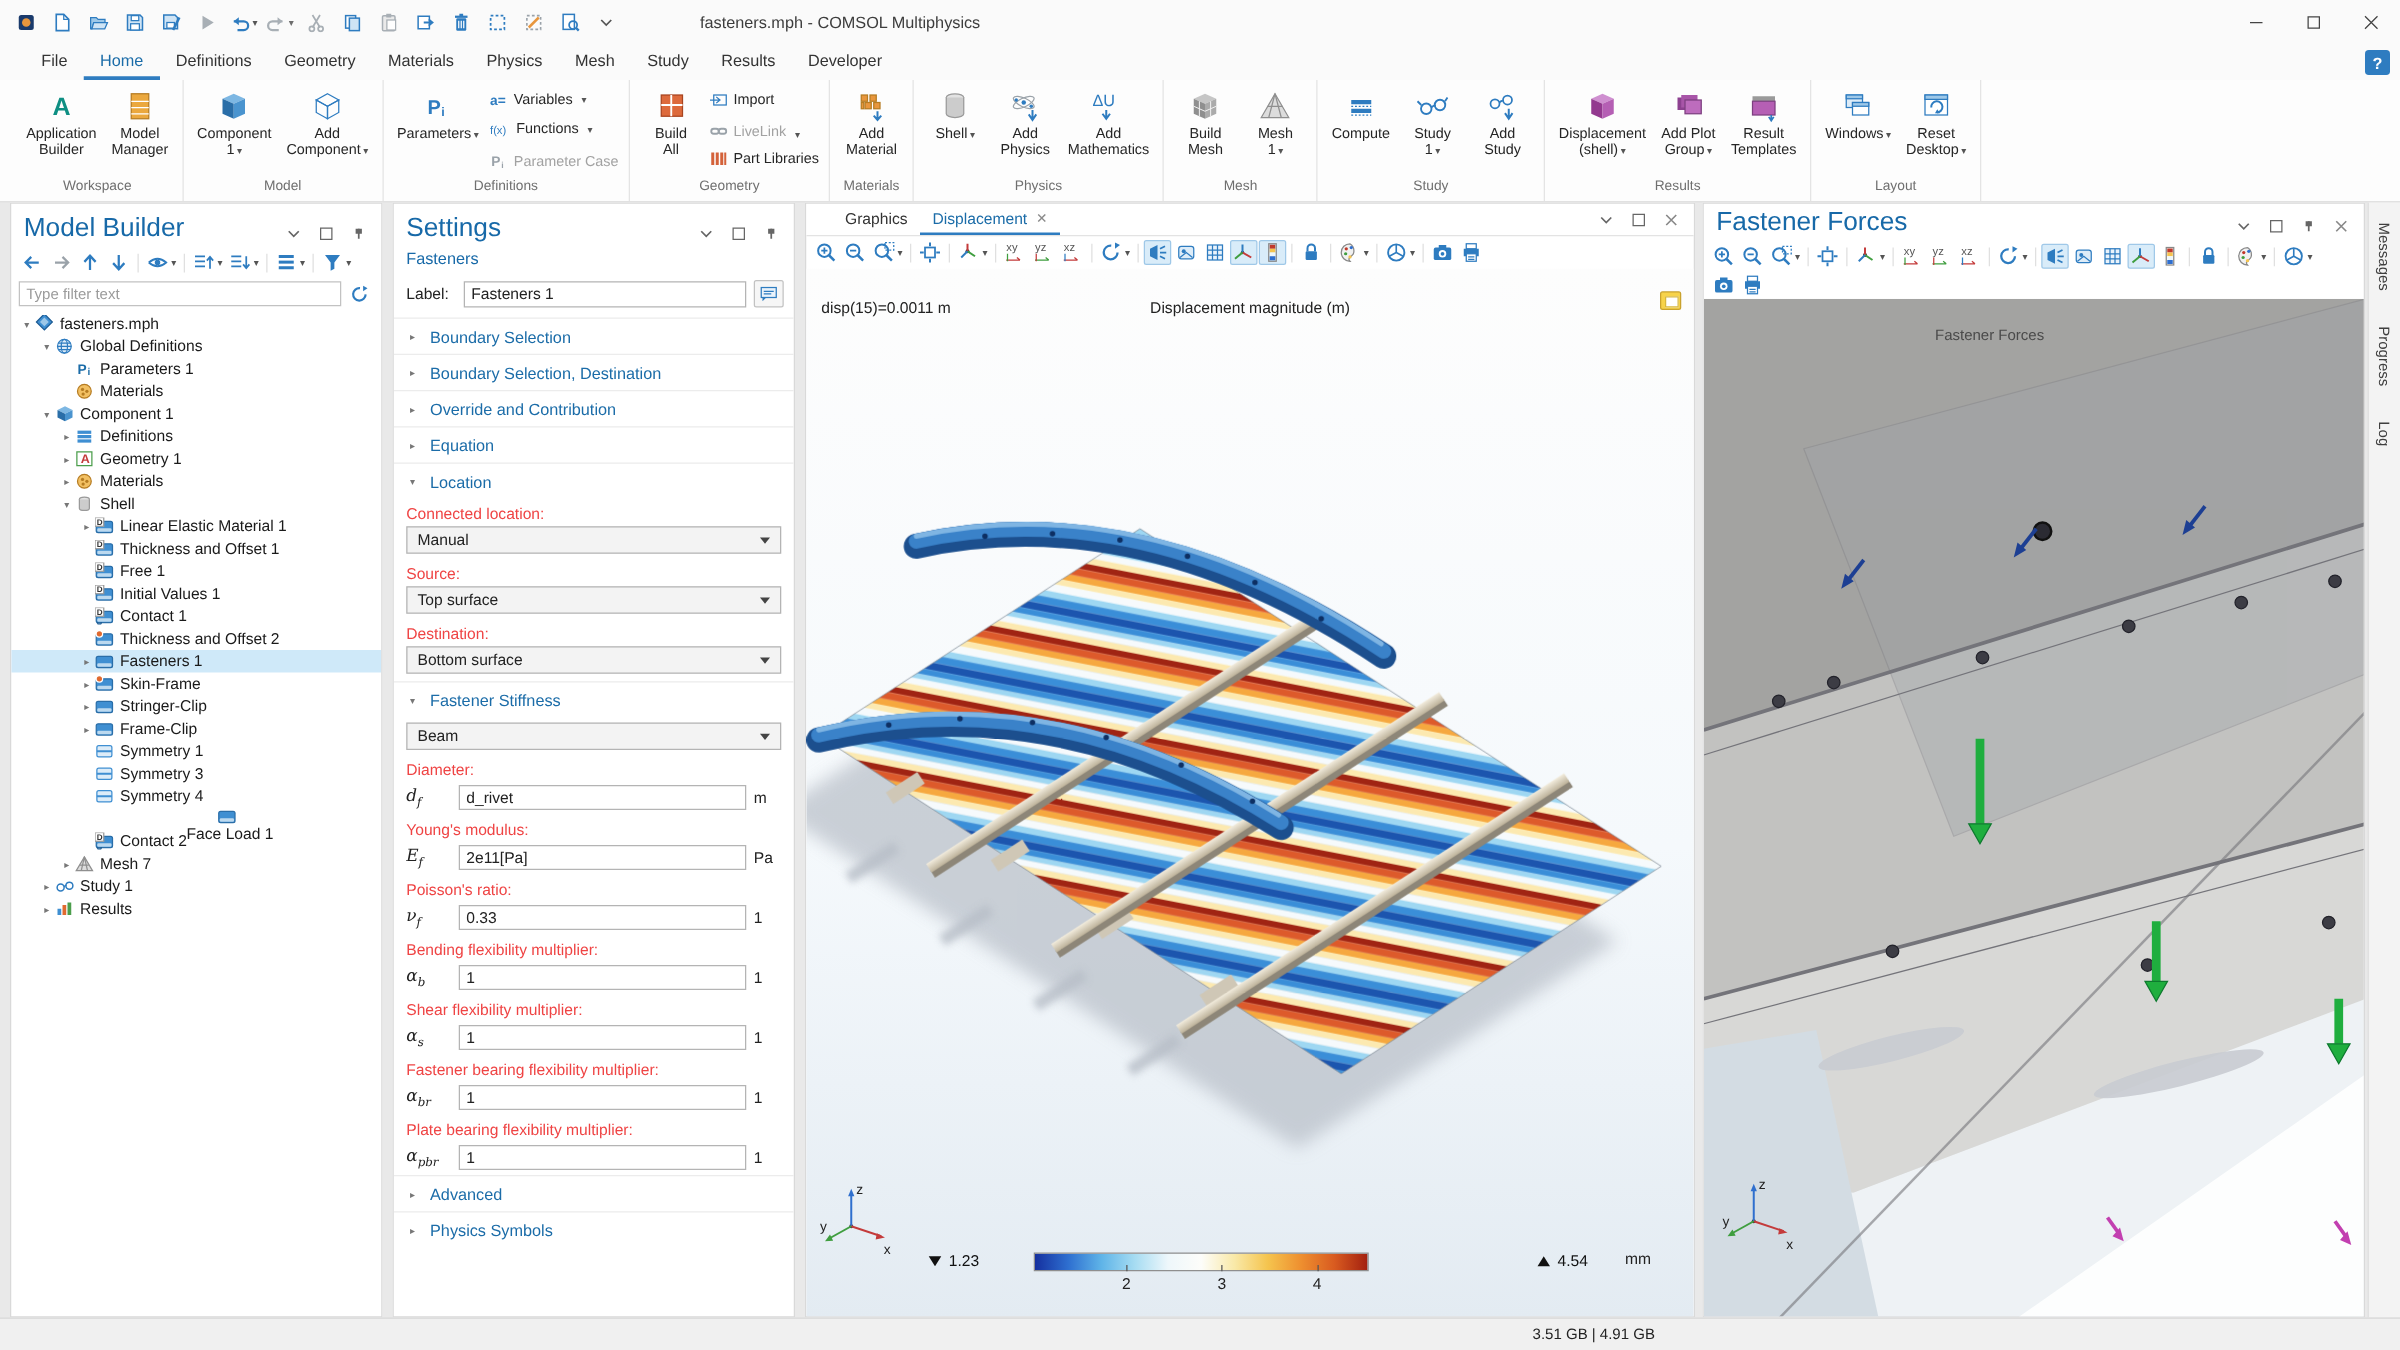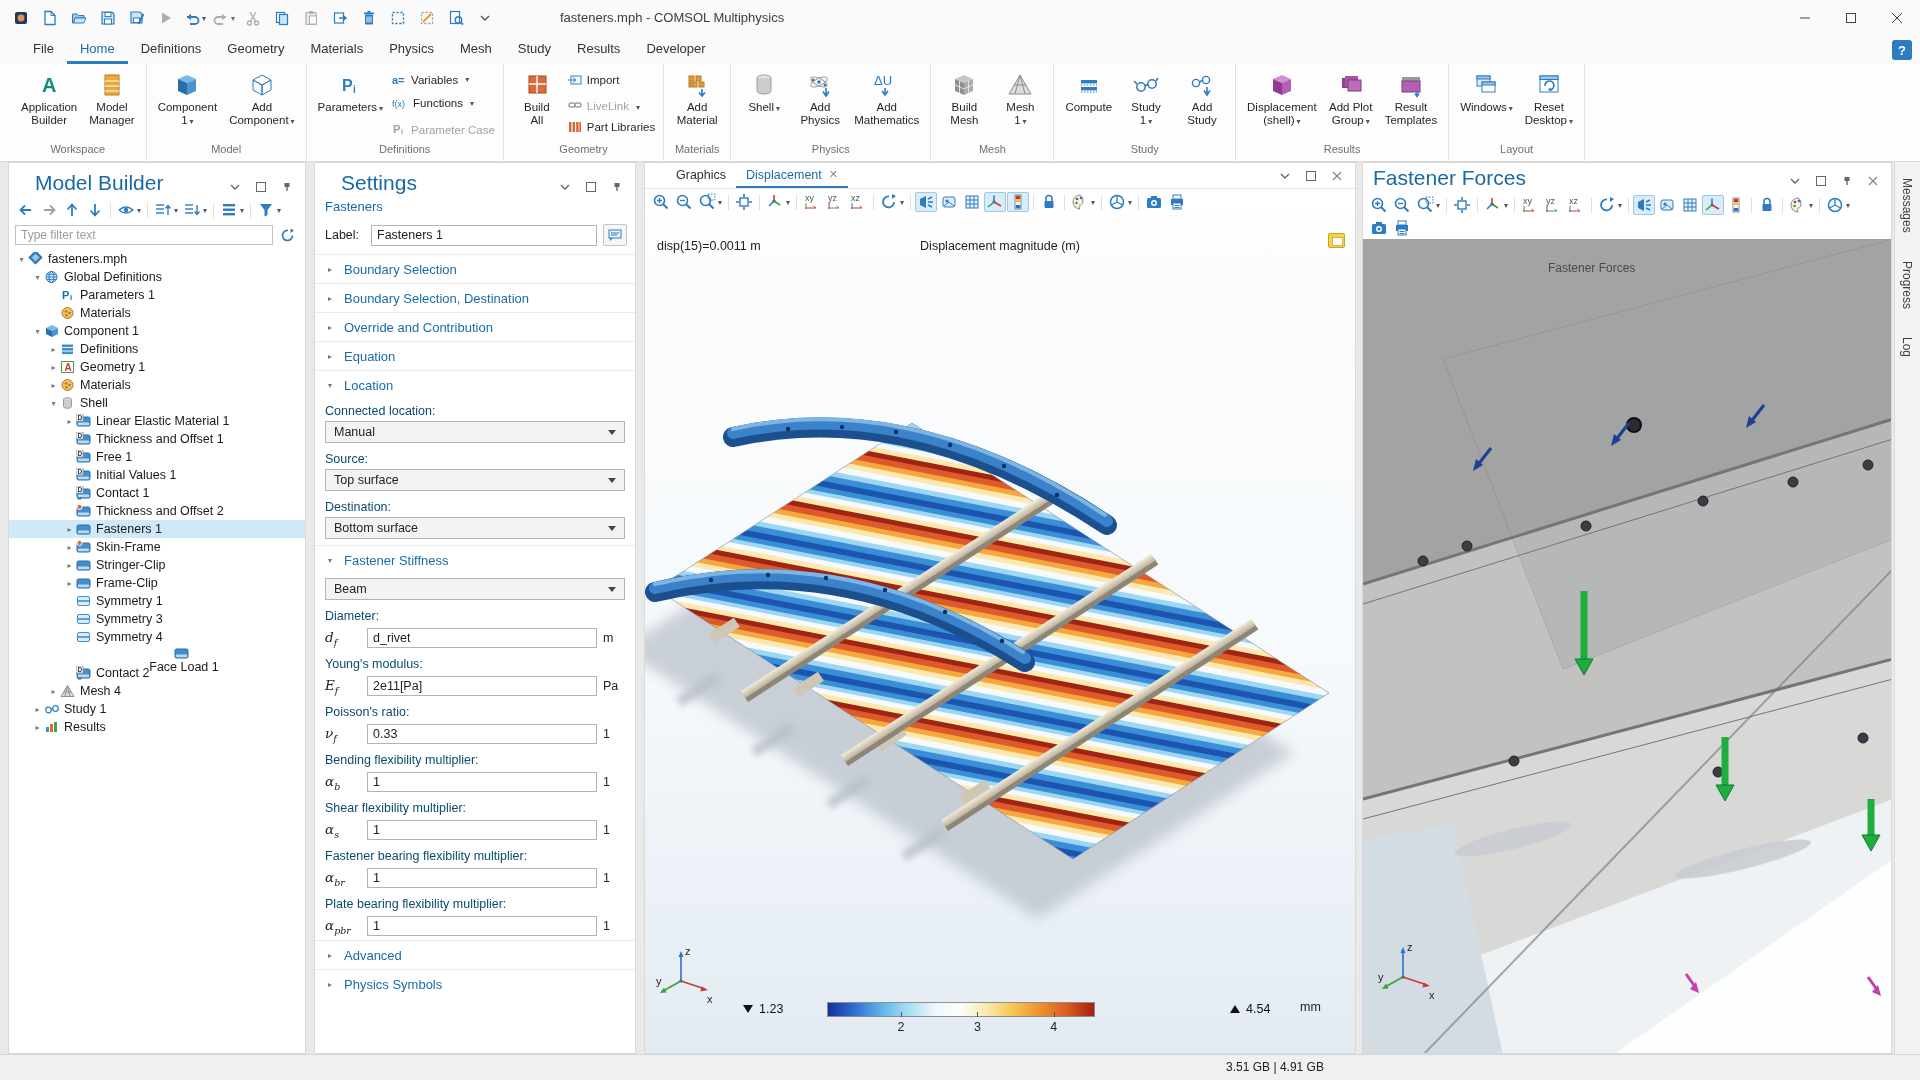--- a/index.html
+++ b/index.html
@@ -38,21 +38,21 @@
   
   .workspace { position:absolute; top:162px; left:0; right:0; bottom:26px; }
   .panel { position:absolute; top:0; bottom:0; background:#fff; border:1px solid #d9d9d9; overflow:hidden; }
   #mb { left:8px; width:298px; }
   #settings { left:314px; width:322px; }
   #graphics { left:644px; width:712px; }
   #ff { left:1362px; width:530px; }
   #sidetabs { left:1894px; width:26px; top:0; bottom:0; position:absolute; background:#f3f3f3; border-left:1px solid #dcdcdc; }
 
   .panel-title { color:#1769a8; font-size:21px; font-weight:400; }
-  .phead { display:flex; align-items:flex-start; padding:8px 8px 0 26px; }
+  .phead { display:flex; align-items:flex-start; padding:8px 8px 0 10px; }
   .phead-icons { margin-left:auto; display:flex; gap:6px; padding-top:6px; }
 
   
   .mb-toolbar { height:24px; display:flex; align-items:center; gap:1px; padding:2px 6px 0; }
   .tbtn { height:20px; min-width:20px; padding:0 1px; display:flex; align-items:center; justify-content:center; border:1px solid transparent; border-radius:2px; }
   .tbtn.on { background:#d9ecf9; border-color:#9fc8e8; }
   .tsep { width:1px; height:15px; background:#e0e0e0; margin:0 3px; }
   .mb-filterrow { display:flex; align-items:center; padding:4px 6px 2px; gap:4px; }
   .mb-filter { flex:1; height:20px; border:1px solid #c2c2c2; font-size:12px; padding:0 5px; color:#333; }
   .mb-filter::placeholder { color:#9b9b9b; }
@@ -63,21 +63,21 @@
   .ticn { width:16px; height:14px; margin-right:4px; flex:none; display:flex; align-items:center; justify-content:center; }
 
   
   .sub-title { color:#1769a8; font-size:13px; padding:2px 0 8px 10px; }
   .label-row { display:flex; align-items:center; padding:2px 8px 8px 10px; gap:6px; }
   .label-row .lbl { font-size:12.5px; color:#222; width:40px; }
   .label-input { flex:1; height:21px; border:1px solid #b4b4b4; font-size:12.5px; padding:0 5px; color:#222; }
   .note-btn { width:24px; height:22px; border:1px solid #c2c2c2; background:#f6f6f6; display:flex; align-items:center; justify-content:center; border-radius:2px; }
   .shead { display:flex; align-items:center; height:29px; border-top:1px solid #ececec; color:#1b6ca8; font-size:13px; padding-left:10px; gap:9px; }
   .shead .texp { width:10px; }
-  .slabel { font-size:12.5px; color:#0c4a6e; padding:5px 10px 3px; }
+  .slabel { font-size:12.5px; color:#ef4444; padding:5px 10px 3px; }
   .sdrop { height:22px; margin:0 10px 4px; border:1px solid #b4b4b4; background:#f3f3f3; display:flex; align-items:center;
     padding:0 8px; font-size:12.5px; color:#222; justify-content:space-between; }
   .caret { width:0; height:0; border-left:4px solid transparent; border-right:4px solid transparent; border-top:5px solid #444; }
   .frow { display:flex; align-items:center; margin:2px 10px 4px; gap:6px; }
   .fsym { width:36px; font-size:13.5px; font-family:"DejaVu Serif",serif; font-style:italic; color:#222; }
   .fsym sub { font-size:9.5px; }
   .finput { flex:1; height:20px; border:1px solid #b4b4b4; font-size:12.5px; padding:0 5px; color:#222; }
   .funit { width:22px; font-size:12.5px; color:#222; }
 
   
@@ -1148,21 +1148,21 @@
           <div class="trow" style="padding-left: 38px;">
             <span class="texp">▸</span>
             <span class="ticn">
               <span style="display: flex;">
                 <svg width="16" height="14" viewBox="0 0 16 14">
                   <polygon points="7.5,1.5 14,12.5 1,12.5" fill="#dcdcdc" stroke="#8f8f8f"></polygon>
                   <path d="M7.5,1.5 L5,12.5 M7.5,1.5 L10,12.5 M4,8 L11,8" stroke="#8f8f8f" fill="none"></path>
                 </svg>
               </span>
             </span>
-            <span>Mesh 4</span>
+            <span>Mesh 7</span>
           </div>
           <div class="trow" style="padding-left: 22px;">
             <span class="texp">▸</span>
             <span class="ticn">
               <span style="display: flex;">
                 <svg width="16" height="14" viewBox="0 0 16 14">
                   <g fill="none" stroke="#2e7cc0" stroke-width="1.2">
                     <circle cx="4.5" cy="8" r="2.8"></circle>
                     <circle cx="11.5" cy="6.5" r="2.8"></circle>
                     <path d="M7.2,7.4 Q8.5,6 8.8,6.8"></path>

